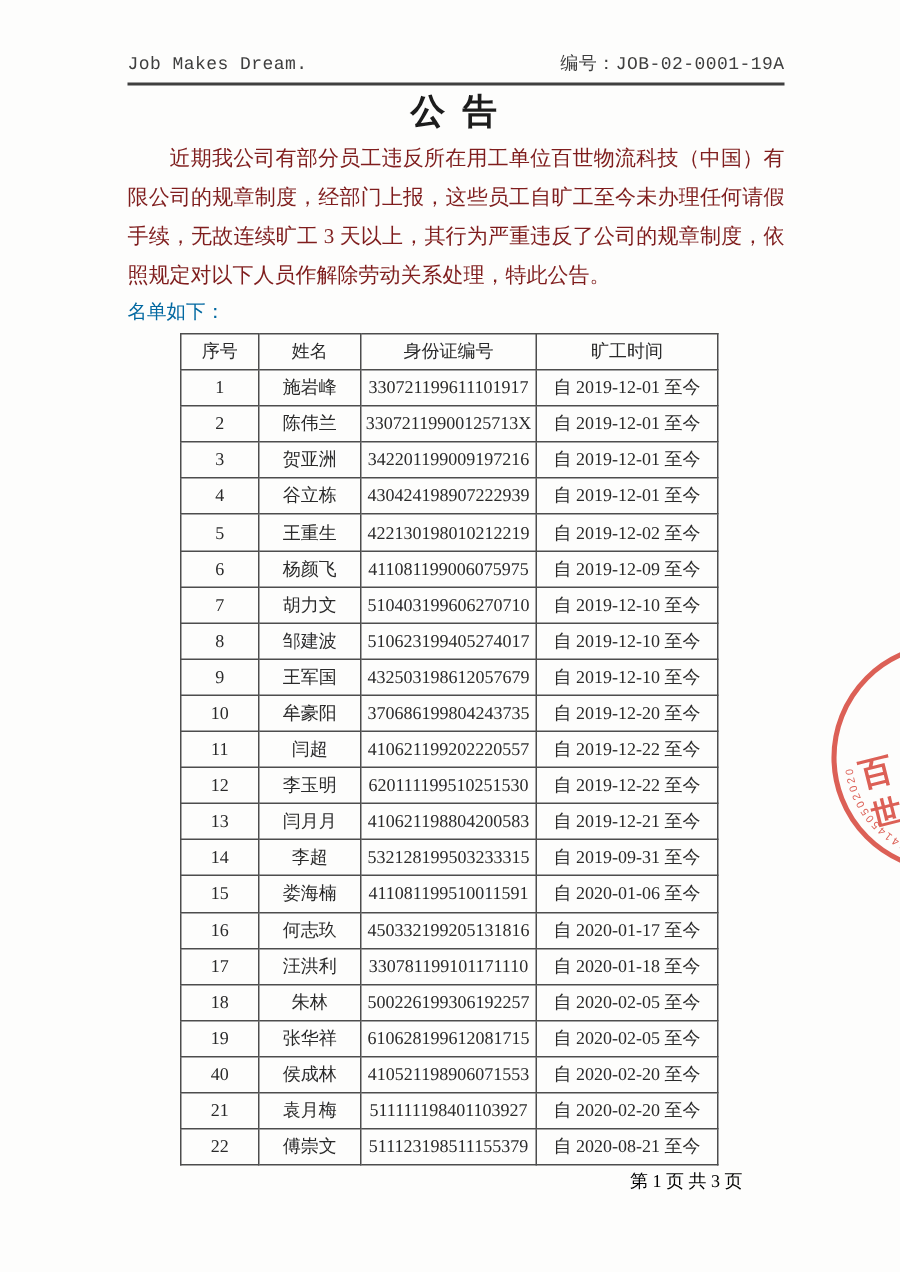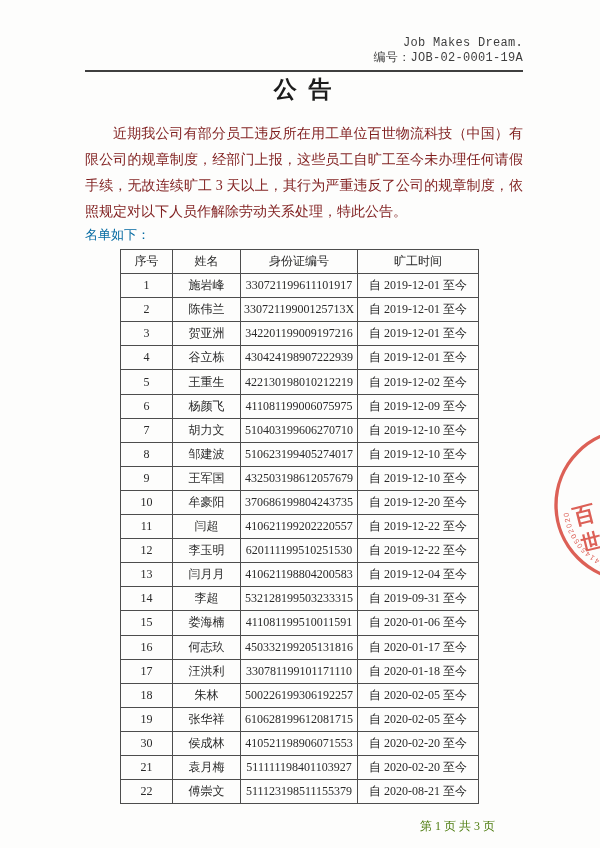--- a/index.html
+++ b/index.html
@@ -11,25 +11,24 @@
     font-family:"Liberation Serif","DejaVu Serif",serif;
     color:#262626;
   }
   .content{position:absolute;left:85px;top:36px;width:438px;}
   .doc-header{
     display:flex;justify-content:space-between;align-items:flex-end;
     border-bottom:2px solid #3f3f3f;padding-bottom:4px;
     font-family:"Liberation Mono","DejaVu Sans Mono",monospace;
     font-size:12px;line-height:15px;color:#3e3e3e;
     letter-spacing:0.3px;
-    flex-direction:column;
   }
   .doc-title{
     text-align:center;font-size:23px;font-weight:bold;
-    margin:3px 0 16px;line-height:30px;color:#1c1c1c;letter-spacing:3px;
+    margin:3px 0 4px;line-height:30px;color:#1c1c1c;letter-spacing:3px;
   }
   .doc-body{
     margin:2px 0 0;font-size:14px;line-height:26px;
     text-align:justify;text-indent:2em;color:#7f1d1d;
   }
   .list-intro{font-size:13px;line-height:16px;margin:2px 0 6px;color:#0369a1;}
   table.roster{
     border-collapse:collapse;
     margin-left:35px;
     table-layout:fixed;
@@ -41,23 +40,23 @@
     padding:0 2px;
     text-align:center;
     font-weight:normal;
     overflow:hidden;white-space:nowrap;
   }
   table.roster col.c1{width:52px;}
   table.roster col.c2{width:68px;}
   table.roster col.c3{width:117px;}
   table.roster col.c4{width:121px;}
   .doc-footer{
-    margin-top:14px;
+    margin-top:2px;
     text-align:right;padding-right:28px;
-    font-size:12px;color:#4d7c0f;
+    font-size:12px;color:#000000;
   }
   .seal{position:absolute;left:551px;top:425px;pointer-events:none;opacity:.88;}
 </style>
 </head>
 <body>
 
 <div class="page">
 
   <div class="content">
 
@@ -157,21 +156,21 @@
           <tr>
             <td>12</td>
             <td>李玉明</td>
             <td>620111199510251530</td>
             <td>自 2019-12-22 至今</td>
           </tr>
           <tr>
             <td>13</td>
             <td>闫月月</td>
             <td>410621198804200583</td>
-            <td>自 2019-12-04 至今</td>
+            <td>自 2019-12-21 至今</td>
           </tr>
           <tr>
             <td>14</td>
             <td>李超</td>
             <td>532128199503233315</td>
             <td>自 2019-09-31 至今</td>
           </tr>
           <tr>
             <td>15</td>
             <td>娄海楠</td>
@@ -196,21 +195,21 @@
             <td>500226199306192257</td>
             <td>自 2020-02-05 至今</td>
           </tr>
           <tr>
             <td>19</td>
             <td>张华祥</td>
             <td>610628199612081715</td>
             <td>自 2020-02-05 至今</td>
           </tr>
           <tr>
-            <td>30</td>
+            <td>40</td>
             <td>侯成林</td>
             <td>410521198906071553</td>
             <td>自 2020-02-20 至今</td>
           </tr>
           <tr>
             <td>21</td>
             <td>袁月梅</td>
             <td>511111198401103927</td>
             <td>自 2020-02-20 至今</td>
           </tr>

